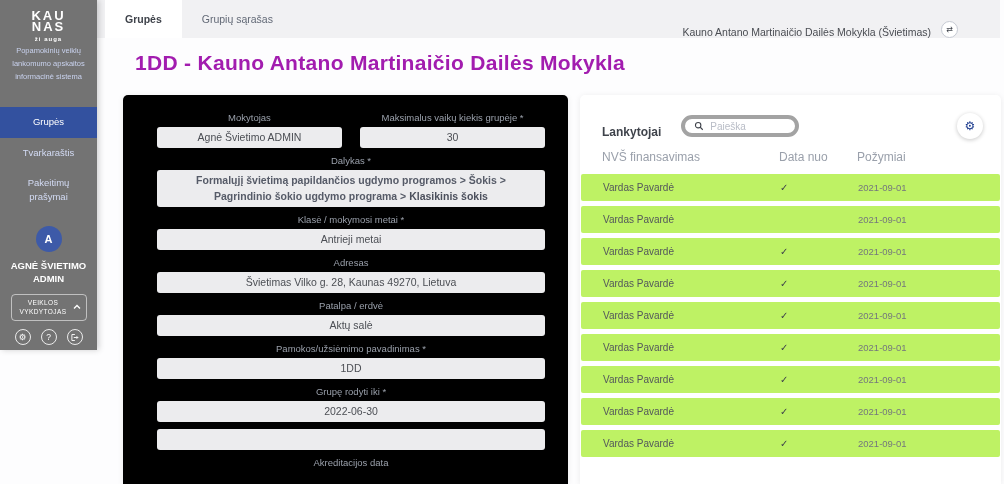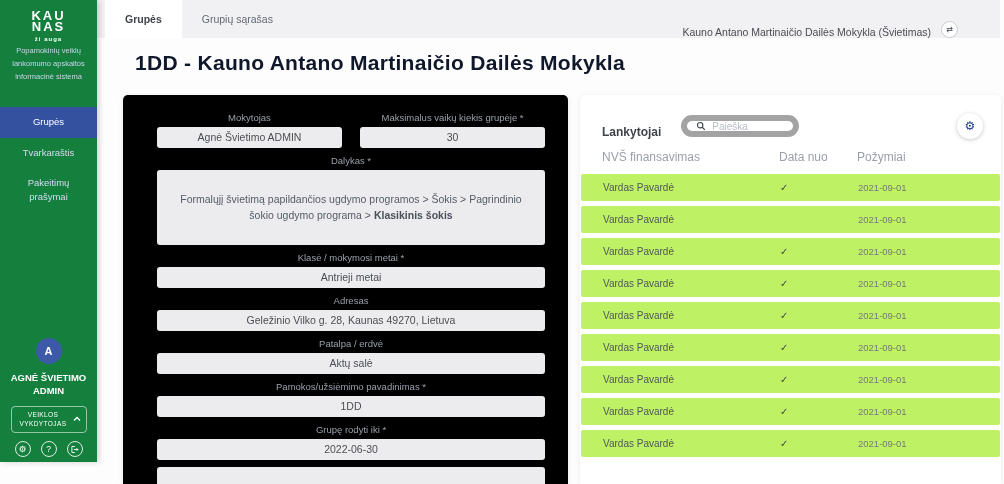--- a/index.html
+++ b/index.html
@@ -1,21 +1,21 @@
 <!DOCTYPE html>
 <html><head>
 <meta charset="utf-8">
 <style>
   * { margin:0; padding:0; box-sizing:border-box; }
   html,body { width:1004px; height:484px; background:#ffffff; overflow:hidden; }
   body { font-family:"Liberation Sans", sans-serif; position:relative; }
   .stage { position:absolute; inset:0; width:1004px; height:484px; background:#fdfdfe; }
 
   
-  .sidebar { position:absolute; left:0; top:0; width:97px; height:462px; background:#15803d;
+  .sidebar { position:absolute; left:0; top:0; width:97px; height:350px; background:#737373;
              color:#fff; text-align:center; box-shadow:2px 0 6px rgba(0,0,0,.18); z-index:5; }
   .logo { margin-top:10px; font-weight:bold; font-size:13px; line-height:11px; letter-spacing:2px; }
   .logo .tagline { display:block; font-weight:bold; font-size:6px; letter-spacing:1px; margin-top:2px; }
   .sysname { padding:0 9px; font-size:7.5px; line-height:1.7; color:#c9d2ee; }
   .menu { margin-top:24px; }
   .mi { font-size:9.5px; color:#d3dbf4; padding:8px 10px; line-height:1.5; cursor:pointer; }
   .mi.active { background:#33519f; color:#fff; }
   .userblock { position:absolute; bottom:5px; left:0; width:100%; }
   .avatar { width:26px; height:26px; border-radius:50%; background:#3d5aa8; margin:0 auto;
             display:flex; align-items:center; justify-content:center; font-size:11px; font-weight:bold; }
@@ -31,43 +31,43 @@
   .topbar { position:absolute; left:97px; top:0; width:903px; height:38px; background:#f1f1f3; display:flex; }
   .tab { height:38px; display:flex; align-items:center; padding:0 20px; font-size:10.5px; color:#626976; cursor:pointer; }
   .tab.active { background:#ffffff; color:#3f434b; font-weight:bold; margin-left:8px; }
   .instwrap { position:absolute; right:42px; top:0; height:38px; display:flex; align-items:flex-end; gap:10px; }
   .instname { font-size:10.5px; color:#4a4d53; }
   .swapbtn { width:17px; height:17px; border:1px solid #c6cad3; background:#fff; border-radius:50%;
              display:flex; align-items:center; justify-content:center; font-size:8px; color:#3f434b; cursor:pointer; }
 
   
   .ptitle { position:absolute; left:135px; top:51px; font-size:21px; font-weight:bold;
-            color:#0f172a; letter-spacing:.3px; }
+            color:#a21caf; letter-spacing:.3px; }
 
   
   .fcard { position:absolute; left:123px; top:95px; width:445px; height:389px; background:#000000;
            border-radius:5px 5px 0 0; box-shadow:0 1px 6px rgba(0,0,0,.08);
            padding:17px 23px 0 34px; overflow:hidden;text-align:center; }
   .fld { margin-bottom:7px; }
   .flabel { display:block; font-size:9.5px; color:#9aa0ab; margin-bottom:4px; }
   .inp { height:21px; line-height:21px; background:#ececee; border-radius:3px; padding:0 9px;
          font-size:10.5px; color:#4b4e54; white-space:nowrap; overflow:hidden; position:relative; }
   .two-col { display:flex; gap:18px; }
   .two-col .col { width:185px; }
-  .pathbox { background:#ececee; border-radius:3px; padding:21px 10px; font-size:10.5px;
-             line-height:1.55; color:#565b68; }
+  .pathbox { background:#ececee; border-radius:3px; padding:2px 10px; font-size:10.5px;
+             line-height:1.55; color:#565b68;font-weight:bold; }
   .pathbox b { color:#4b4f5c; }
 
   
   .vcard { position:absolute; left:580px; top:95px; width:421px; height:389px; background:#fff;
            border-radius:5px 5px 0 0; box-shadow:0 1px 6px rgba(0,0,0,.08); overflow:hidden; }
   .vhead { display:flex; align-items:center; padding:18px 18px 0 22px; }
   .vtitle { font-size:12px; font-weight:bold; color:#3f434b; margin-right:20px;margin-top:12px; }
   .searchpill { display:flex; align-items:center; gap:6px; width:118px; height:22px;
-                border:6px solid #a3a3a3; border-radius:12px; background:#fff; padding:0 9px; }
+                border:4px solid #a3a3a3; border-radius:12px; background:#fff; padding:0 9px; }
   .searchpill input { border:none; outline:none; width:80px; font-size:10px; color:#4b4e54;
                       font-family:"Liberation Sans", sans-serif; background:transparent; }
   .searchpill input::placeholder { color:#b8bcc6; }
   .gearbtn { margin-left:auto; width:26px; height:26px; border-radius:50%; background:#fff;
              box-shadow:0 1px 4px rgba(0,0,0,.22); display:flex; align-items:center; justify-content:center;
              font-size:12px; color:#1e3d8f; cursor:pointer; }
   .vgrid { display:grid; grid-template-columns:177px 78px 76px 1fr; align-items:center; padding-left:22px; }
   .vcols { align-items:end; margin-top:10px; padding-bottom:9px; }
   .vcols span { font-size:12px; color:#9aa0ab; line-height:1.35; padding-right:10px; }
   .vrow { height:27px; background:#bef264; border-radius:2px; margin:0 1px 5px 1px; cursor:pointer; }
@@ -164,21 +164,21 @@
     <div class="fld">
       <span class="flabel">Dalykas *</span>
       <div class="pathbox"><span>Formalųjį švietimą papildančios ugdymo programos &gt; Šokis &gt; Pagrindinio šokio ugdymo programa &gt; </span><b>Klasikinis šokis</b></div>
     </div>
     <div class="fld">
       <span class="flabel">Klasė / mokymosi metai *</span>
       <div class="inp">Antrieji metai</div>
     </div>
     <div class="fld">
       <span class="flabel">Adresas</span>
-      <div class="inp">Geležinio Vilko g. 28, Kaunas 49270, Lietuva</div>
+      <div class="inp">Švietimas Vilko g. 28, Kaunas 49270, Lietuva</div>
     </div>
     <div class="fld">
       <span class="flabel">Patalpa / erdvė</span>
       <div class="inp">Aktų salė</div>
     </div>
     <div class="fld">
       <span class="flabel">Pamokos/užsiėmimo pavadinimas *</span>
       <div class="inp">1DD</div>
     </div>
     <div class="fld">

